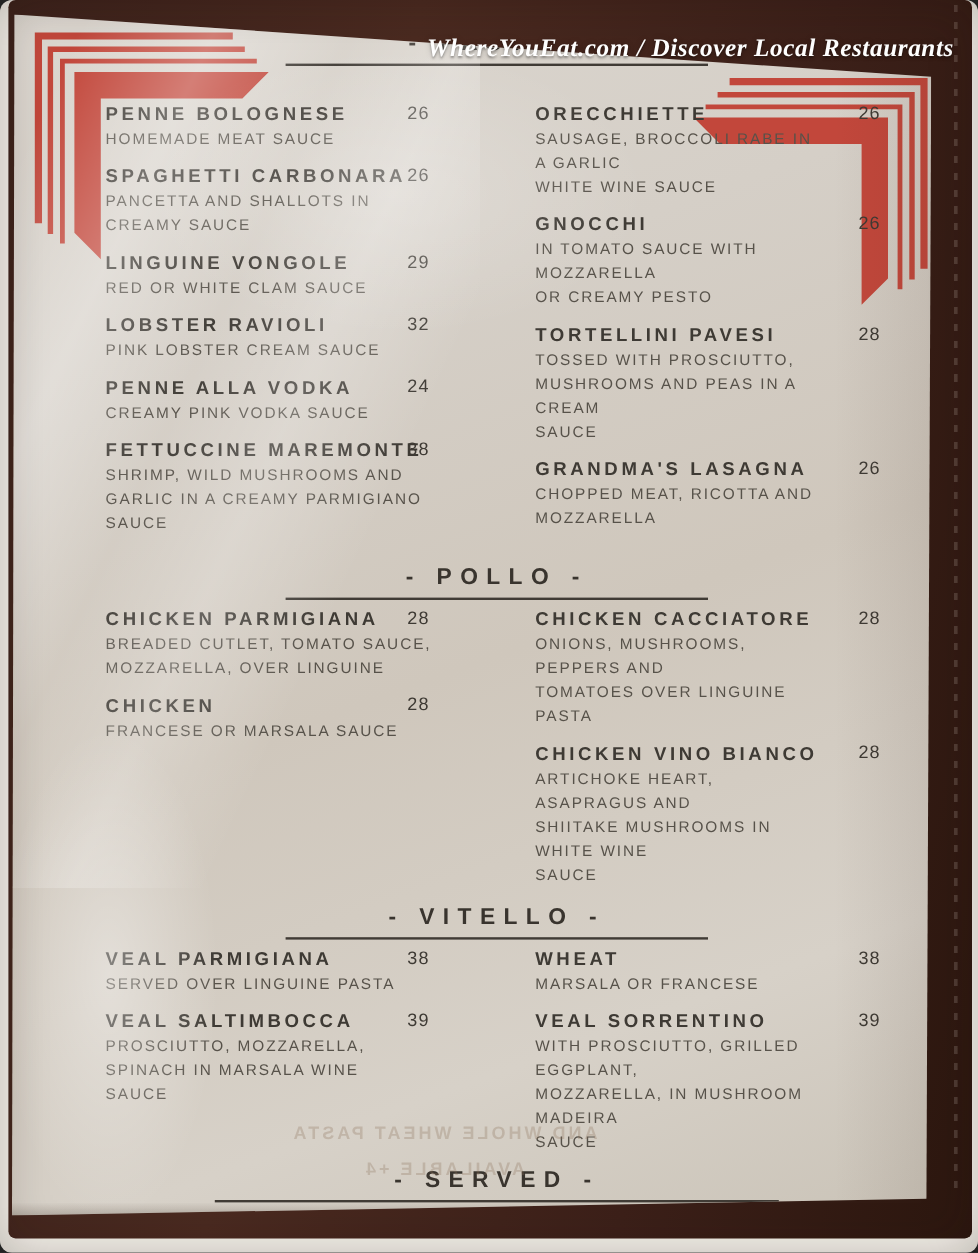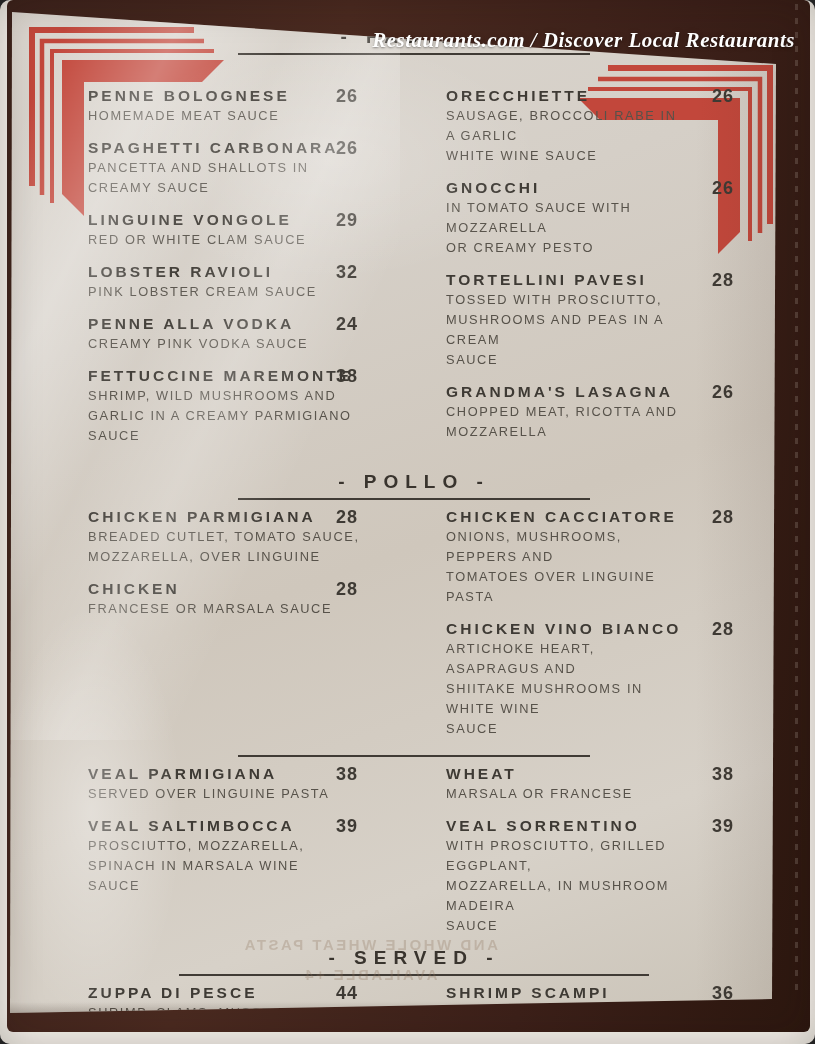--- a/index.html
+++ b/index.html
@@ -61,21 +61,21 @@
   .header-rule.wide { width:470px; }
   .cols { display:flex; }
   .col-left  { width:300px; margin-right:58px; }
   .col-right { width:294px; }
   .item { position:relative; margin-bottom:11px; padding-right:60px; }
   .item-name {
     font-size:15.5px; font-weight:bold; letter-spacing:3px; line-height:21px;
     color:#3e3a34; white-space:nowrap;
   }
   .item-price {
-    position:absolute; top:1px; right:0; font-size:18px; font-weight:bold;
+    position:absolute; top:1px; right:0; font-size:15px; font-weight:normal;
     letter-spacing:1px; color:#3e3a34;
   }
   .col-left .item { padding-right:0; }
   .col-left .item-price { right:30px; }
   .col-right .item-price { right:6px; }
   .item-desc {
     font-size:12.8px; letter-spacing:1.6px; line-height:20px; color:#57524a;
     white-space:pre-line; margin-right:-58px;
   }
   .col-right .item-desc { margin-right:-10px; }
@@ -234,20 +234,21 @@
               <div class="item-desc">ARTICHOKE HEART, ASAPRAGUS AND
 SHIITAKE MUSHROOMS IN WHITE WINE
 SAUCE</div>
             </div>
           </div>
         </div>
       </div>
 
       <div class="section sec-vitello">
         <div class="section-header">
+          <span class="section-title">- VITELLO -</span>
           <div class="header-rule"></div>
         </div>
         <div class="cols">
           <div class="col-left">
             <div class="item">
               <span class="item-name">VEAL PARMIGIANA</span>
               <span class="item-price">38</span>
               <div class="item-desc">SERVED OVER LINGUINE PASTA</div>
             </div>
             <div class="item">
@@ -309,15 +310,15 @@
       <div>AVAILABLE +4</div>
     </div>
 
     <div class="glare1"></div>
     <div class="glare2"></div>
     <div class="glare3"></div>
     <div class="glare4"></div>
     <div class="page-edge-shadow"></div>
   </div>
 
-  <div class="watermark">Restaurants.com / Discover Local Restaurants</div>
+  <div class="watermark">WhereYouEat.com / Discover Local Restaurants</div>
   <div class="vignette"></div>
 </div>
 
 </body></html>

